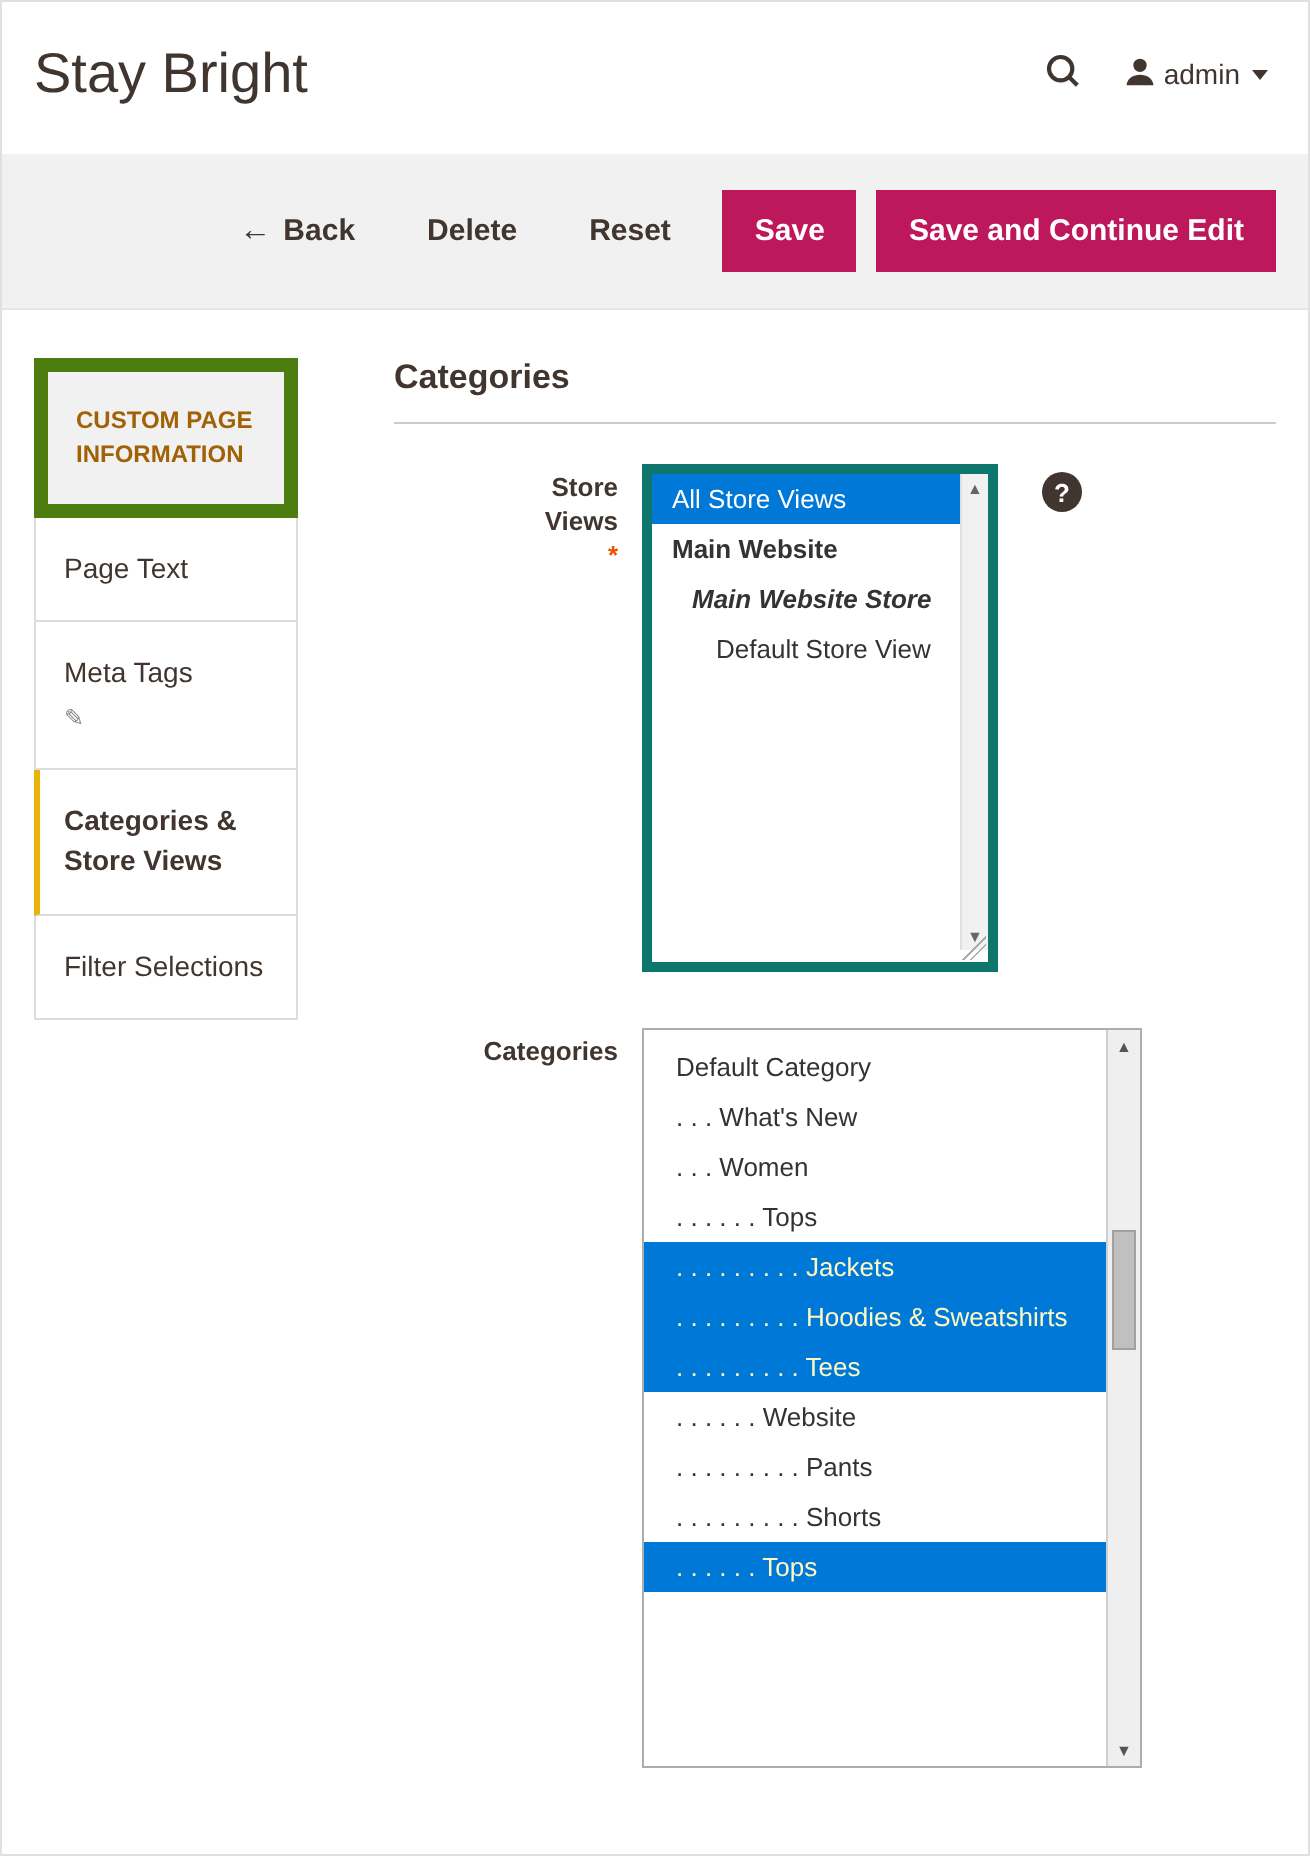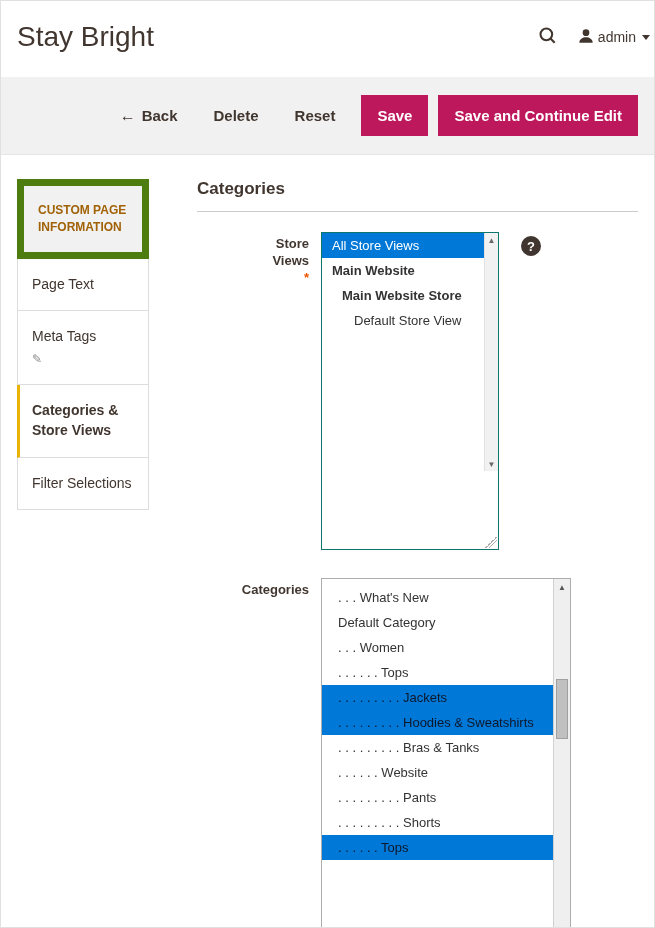--- a/index.html
+++ b/index.html
@@ -10,21 +10,21 @@
     background: #fff;
     width: 655px;
     height: 928px;
     border: 1px solid #e0e0e0;
     overflow: hidden;
   }
   .header {
     display: flex;
     justify-content: space-between;
     align-items: center;
-    padding: 20px 4px 24px 16px;
+    padding: 20px 20px 24px 16px;
     border-radius: 10px;
   }
   .page-title {
     font-size: 28px;
     font-weight: 400;
     color: #41362f;
   }
   .header-right {
     display: flex;
     align-items: center;
@@ -151,43 +151,43 @@
     padding-right: 12px;
     line-height: 1.3;
   }
   .required-star {
     color: #eb5202;
     display: block;
     text-align: right;
   }
   .store-view-box {
     width: 178px;
-    height: 318px;
-    border: 1px solid #0f766e;
+    height: 254px;
+    border: 5px solid #0f766e;
     position: relative;
     background: #fff;
     overflow: hidden;
   }
   .store-view-list {
     height: 238px;
     overflow-y: auto;
   }
   .sv-item {
     padding: 5px 8px 5px 10px;
     font-size: 13px;
     cursor: pointer;
   }
   .sv-item.selected {
     background: #0078d7;
     color: #fff;
   }
   .sv-item.group {
     font-weight: 700;
   }
-  .sv-item.indent-1 { padding-left: 20px; }
+  .sv-item.indent-1 { padding-left: 20px; font-style: italic; }
   .sv-item.indent-2 { padding-left: 32px; }
   .resize-handle {
     position: absolute;
     right: 1px;
     bottom: 1px;
     width: 12px;
     height: 12px;
     background: linear-gradient(135deg, transparent 50%, #adadad 50%, #adadad 55%, transparent 55%, transparent 65%, #adadad 65%, #adadad 70%, transparent 70%);
     cursor: nwse-resize;
   }
@@ -239,21 +239,21 @@
     padding: 6px 0;
   }
   .cat-item {
     padding: 5px 4px 5px 16px;
     font-size: 13px;
     cursor: pointer;
     white-space: nowrap;
   }
   .cat-item.selected {
     background: #0078d7;
-    color: #0f172a;
+    color: #fef9c3;
   }
   .cat-scroll {
     position: absolute;
     right: 0;
     top: 0;
     width: 17px;
     height: 100%;
     background: #efefef;
     border-left: 1px solid #d0d0d0;
   }
@@ -351,27 +351,27 @@
       </div>
       <span class="help-icon">?</span>
     </div>
 
     <div class="field-row categories-field">
       <div class="field-label">
         <span>Categories</span>
       </div>
       <div class="cat-tree-box">
         <div class="cat-tree-list" id="cat-tree-list">
+            <div class="cat-item">Default Category</div>
             <div class="cat-item">. . . What's New</div>
-            <div class="cat-item">Default Category</div>
             <div class="cat-item">. . . Women</div>
             <div class="cat-item">. . . . . . Tops</div>
             <div class="cat-item selected">. . . . . . . . . Jackets</div>
             <div class="cat-item selected">. . . . . . . . . Hoodies &amp; Sweatshirts</div>
-            <div class="cat-item">. . . . . . . . . Bras &amp; Tanks</div>
+            <div class="cat-item selected">. . . . . . . . . Tees</div>
             <div class="cat-item">. . . . . . Website</div>
             <div class="cat-item">. . . . . . . . . Pants</div>
             <div class="cat-item">. . . . . . . . . Shorts</div>
             <div class="cat-item selected">. . . . . . Tops</div>
           </div>
         <div class="cat-scroll">
           <div class="arrow-up">▲</div>
           <div class="thumb"></div>
           <div class="arrow-down" style="position:absolute;bottom:0;left:0;right:0">▼</div>
         </div>

